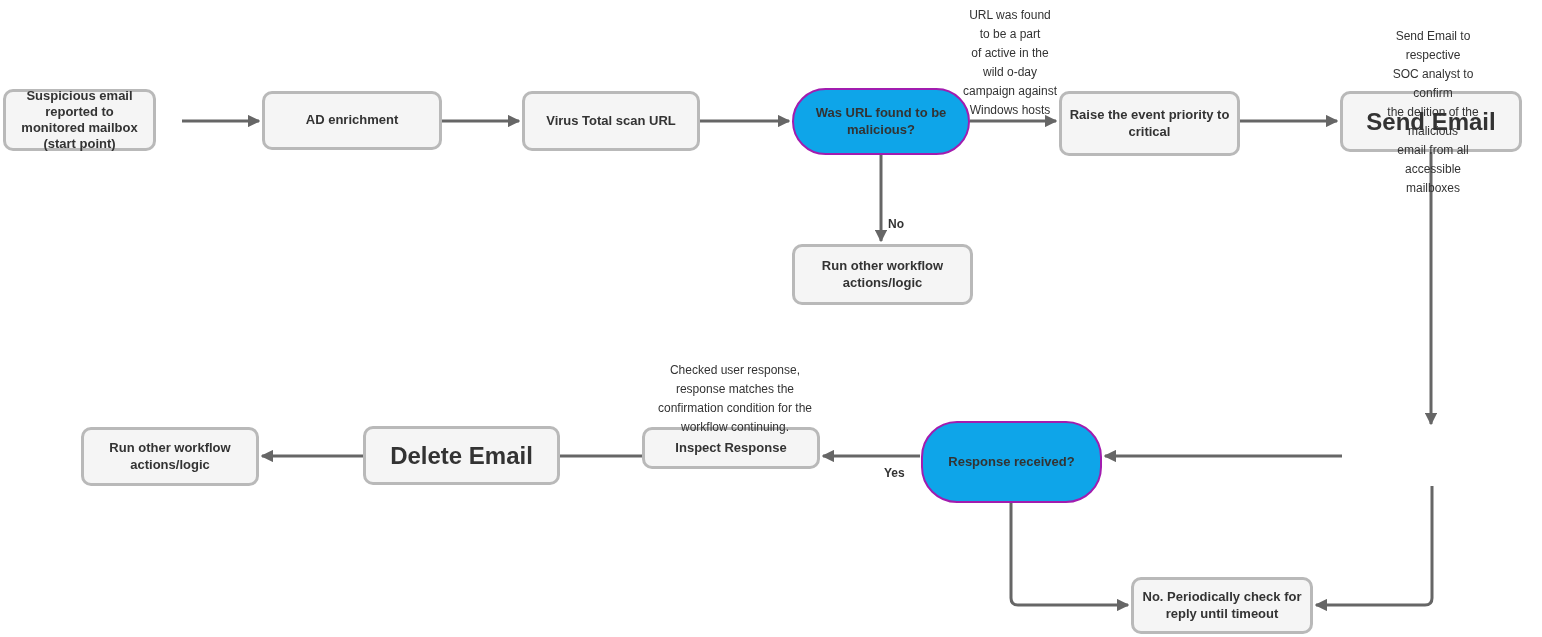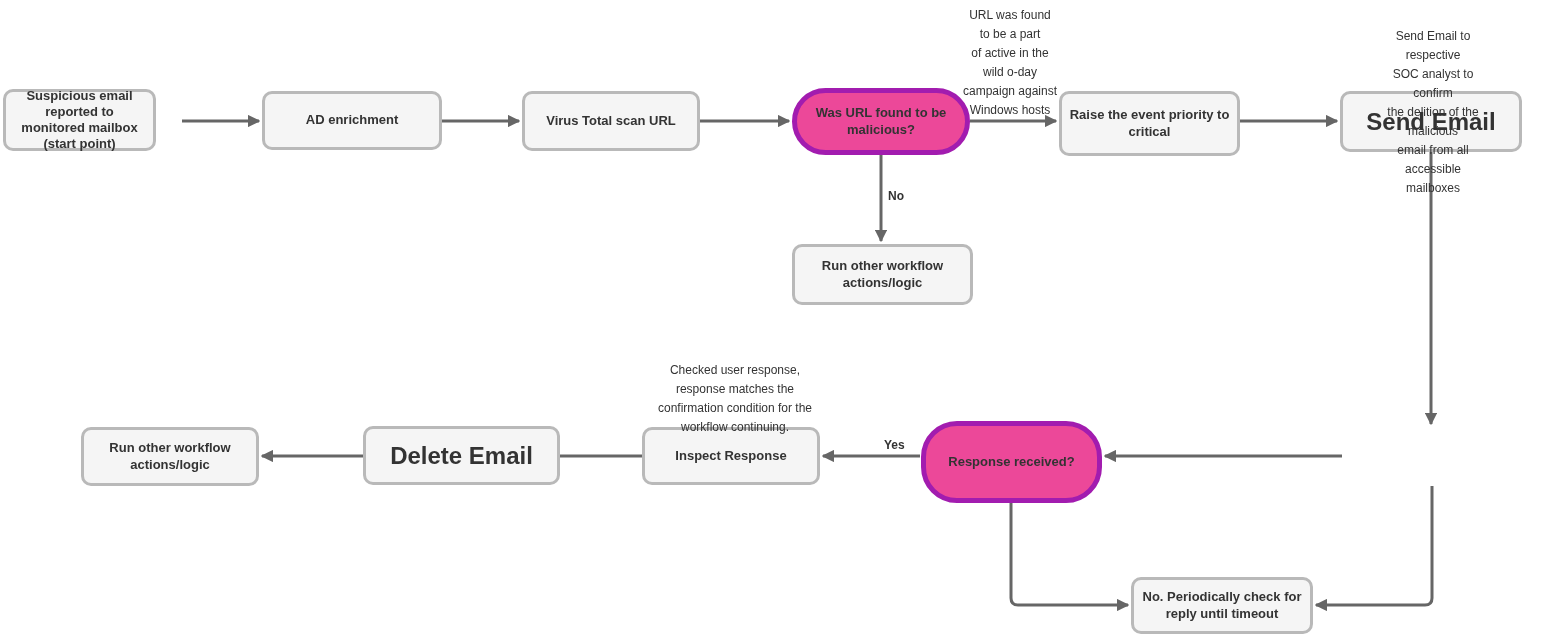--- a/index.html
+++ b/index.html
@@ -19,36 +19,37 @@
     color:#333333;
     white-space:pre-line;
     padding:2px 6px;
   }
   .process{
     background:#f5f5f5;
     border:3px solid #b9b9b9;
     border-radius:10px;
   }
   .decision{
-    background:#ec4899;
-    border:5px solid #a21caf;
+    background:#0ea5e9;
+    border:2px solid #a21caf;
     border-radius:36px;
   }
   .big{font-size:24px;}
   .annotation{
     position:absolute;
     transform:translateX(-50%);
     font-weight:400;font-size:12px;line-height:19px;
     color:#333333;text-align:center;
     white-space:pre-line;
   }
   .edge-label{
     position:absolute;
     font-weight:700;font-size:12px;
     color:#333333;
+    margin-top:28px;
   }
 </style>
 </head>
 <body>
 
 <div class="canvas">
 
   <svg class="edges" width="1542" height="637" viewBox="0 0 1542 637">
     <defs>
       <marker id="arr" viewBox="0 0 10 10" refX="9" refY="5" markerWidth="4.2" markerHeight="4.2" orient="auto-start-reverse">
@@ -83,21 +84,21 @@
   <div class="node process" style="left:1059px;top:91px;width:181px;height:65px">Raise the event priority to critical</div>
 
   <div class="node process big" style="left:1340px;top:91px;width:182px;height:61px">Send Email</div>
 
   <div class="node process" style="left:792px;top:244px;width:181px;height:61px">Run other workflow actions/logic</div>
 
   <div class="node process" style="left:81px;top:427px;width:178px;height:59px">Run other workflow actions/logic</div>
 
   <div class="node process big" style="left:363px;top:426px;width:197px;height:59px">Delete Email</div>
 
-  <div class="node process" style="left:642px;top:427px;width:178px;height:58px">Inspect Response</div>
+  <div class="node process" style="left:642px;top:427px;width:178px;height:42px">Inspect Response</div>
 
   <div class="node decision" style="left:921px;top:421px;width:181px;height:82px">Response received?</div>
 
 
   <div class="node process" style="left:1131px;top:577px;width:182px;height:57px">No. Periodically check for reply until timeout</div>
 
   <span class="edge-label" style="left:888px;top:189px">No</span>
   <span class="edge-label" style="left:884px;top:438px">Yes</span>
 
   <div class="annotation" style="left:1010px;top:6px">URL was found

